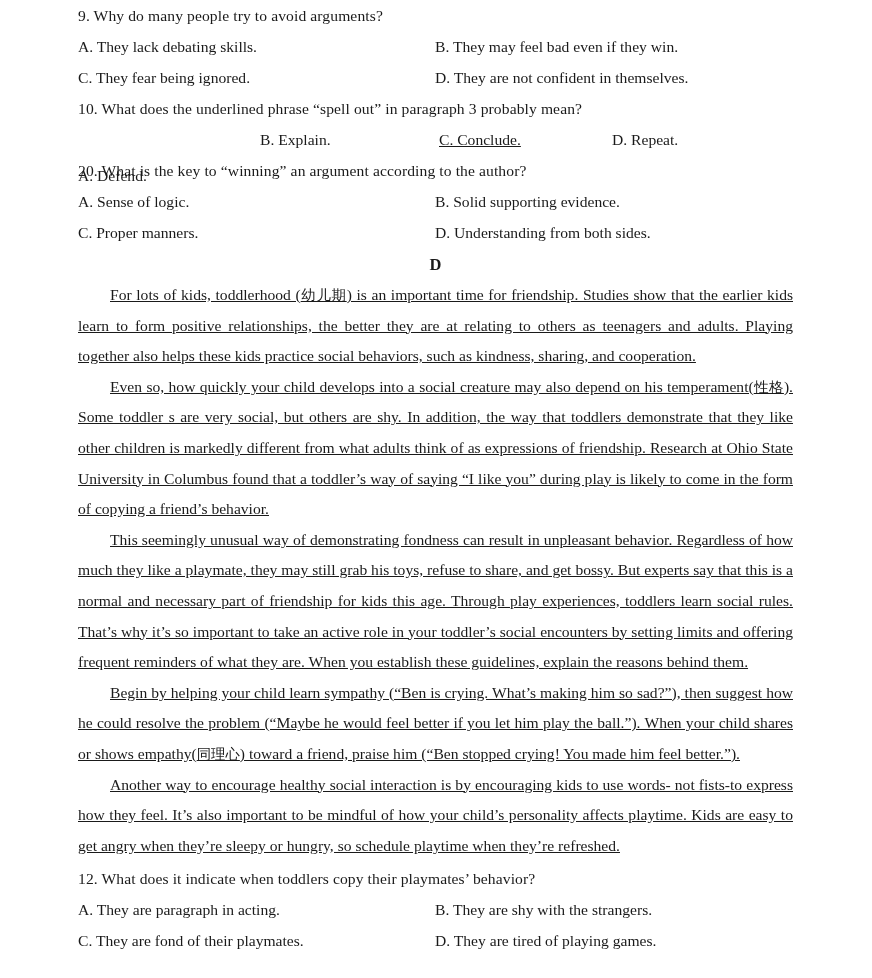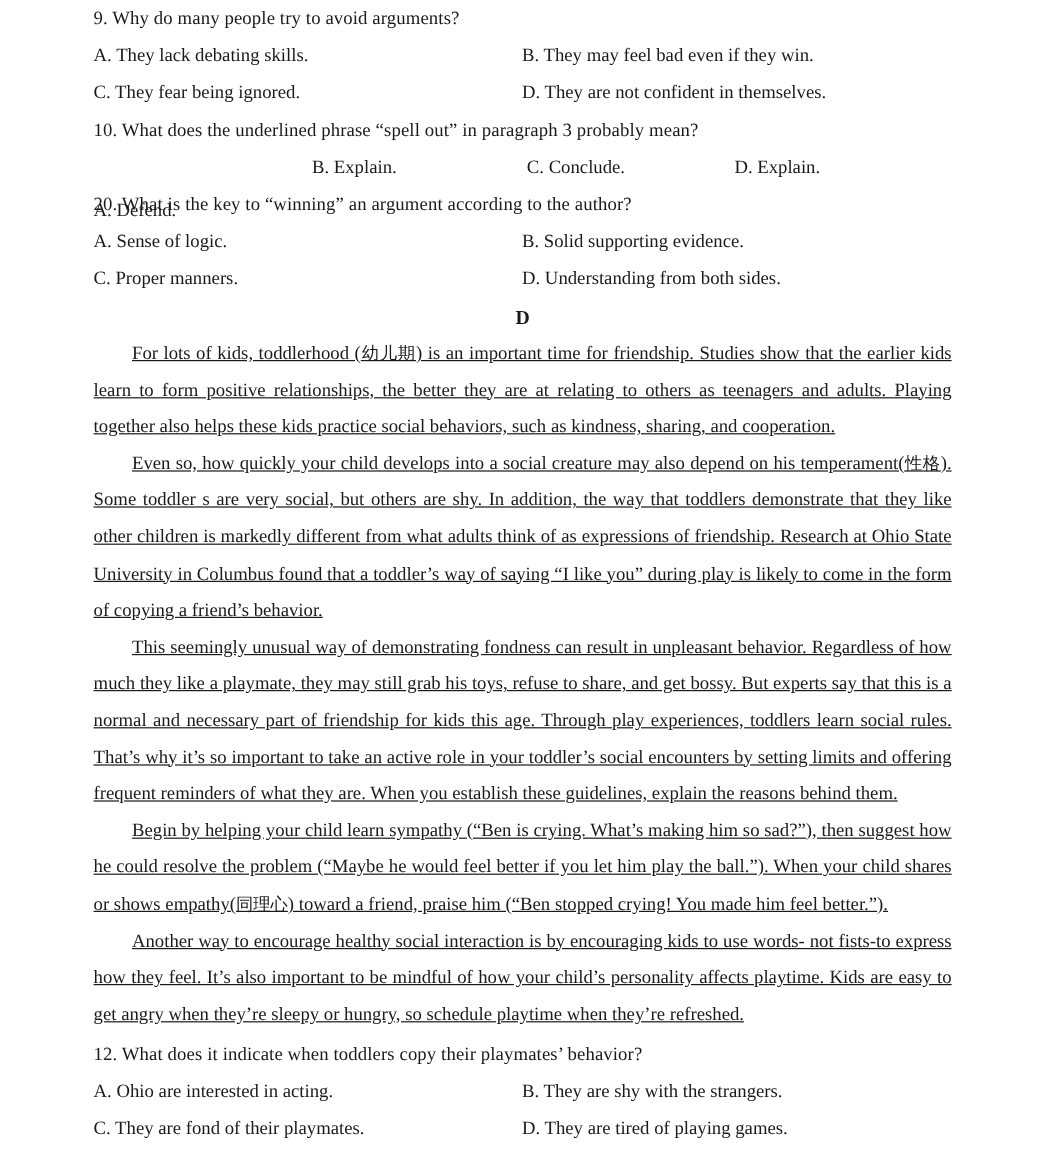--- a/index.html
+++ b/index.html
@@ -49,21 +49,21 @@
     position: absolute;
     top: 0;
     white-space: nowrap;
   }
   
   .col-2-a { left: 0px; text-align: right; }
   .col-2-b { left: 357px; }
   
   .col-4-a { left: 0px; margin-top: 36px; }
   .col-4-b { left: 182px; }
-  .col-4-c { left: 361px; }
+  .col-4-c { left: 361px; text-decoration: underline; }
   .col-4-d { left: 534px; }
 
   
   .section-letter {
     text-align: center;
     font-weight: bold;
     font-size: 16.5px;
     line-height: 31px;
     height: 31px;
     margin-top: 1px;
@@ -100,21 +100,21 @@
     <div class="opt-row">
       <span class="col-2-a">C. They fear being ignored.</span>
       <span class="col-2-b">D. They are not confident in themselves.</span>
     </div>
 
     <div class="q-line">10. What does the underlined phrase “spell out” in paragraph 3 probably mean?</div>
     <div class="opt-row">
       <span class="col-4-a">A. Defend.</span>
       <span class="col-4-b">B. Explain.</span>
       <span class="col-4-c">C. Conclude.</span>
-      <span class="col-4-d">D. Explain.</span>
+      <span class="col-4-d">D. Repeat.</span>
     </div>
 
     <div class="q-line">20. What is the key to “winning” an argument according to the author?</div>
     <div class="opt-row">
       <span class="col-2-a">A. Sense of logic.</span>
       <span class="col-2-b">B. Solid supporting evidence.</span>
     </div>
     <div class="opt-row">
       <span class="col-2-a">C. Proper manners.</span>
       <span class="col-2-b">D. Understanding from both sides.</span>
@@ -125,21 +125,21 @@
     <p class="para">For lots of kids, toddlerhood (<span class="cjk">幼儿期</span>) is an important time for friendship. Studies show that the earlier kids learn to form positive relationships, the better they are at relating to others as teenagers and adults. Playing together also helps these kids practice social behaviors, such as kindness, sharing, and cooperation.</p>
     <p class="para">Even so, how quickly your child develops into a social creature may also depend on his temperament(<span class="cjk">性格</span>). Some toddler s are very social, but others are shy. In addition, the way that toddlers demonstrate that they like other children is markedly different from what adults think of as expressions of friendship. Research at Ohio State University in Columbus found that a toddler’s way of saying “I like you” during play is likely to come in the form of copying a friend’s behavior.</p>
     <p class="para">This seemingly unusual way of demonstrating fondness can result in unpleasant behavior. Regardless of how much they like a playmate, they may still grab his toys, refuse to share, and get bossy. But experts say that this is a normal and necessary part of friendship for kids this age. Through play experiences, toddlers learn social rules. That’s why it’s so important to take an active role in your toddler’s social encounters by setting limits and offering frequent reminders of what they are. When you establish these guidelines, explain the reasons behind them.</p>
     <p class="para">Begin by helping your child learn sympathy (“Ben is crying. What’s making him so sad?”), then suggest how he could resolve the problem (“Maybe he would feel better if you let him play the ball.”). When your child shares or shows empathy(<span class="cjk">同理心</span>) toward a friend, praise him (“Ben stopped crying! You made him feel better.”).</p>
     <p class="para">Another way to encourage healthy social interaction is by encouraging kids to use words- not fists-to express how they feel. It’s also important to be mindful of how your child’s personality affects playtime. Kids are easy to get angry when they’re sleepy or hungry, so schedule playtime when they’re refreshed.</p>
 
     <div class="gap-after-passage"></div>
 
     <div class="q-line">12. What does it indicate when toddlers copy their playmates’ behavior?</div>
     <div class="opt-row">
-      <span class="col-2-a">A. Ohio are interested in acting.</span>
+      <span class="col-2-a">A. They are paragraph in acting.</span>
       <span class="col-2-b">B. They are shy with the strangers.</span>
     </div>
     <div class="opt-row">
       <span class="col-2-a">C. They are fond of their playmates.</span>
       <span class="col-2-b">D. They are tired of playing games.</span>
     </div>
 
   </div>
 </div>
 

